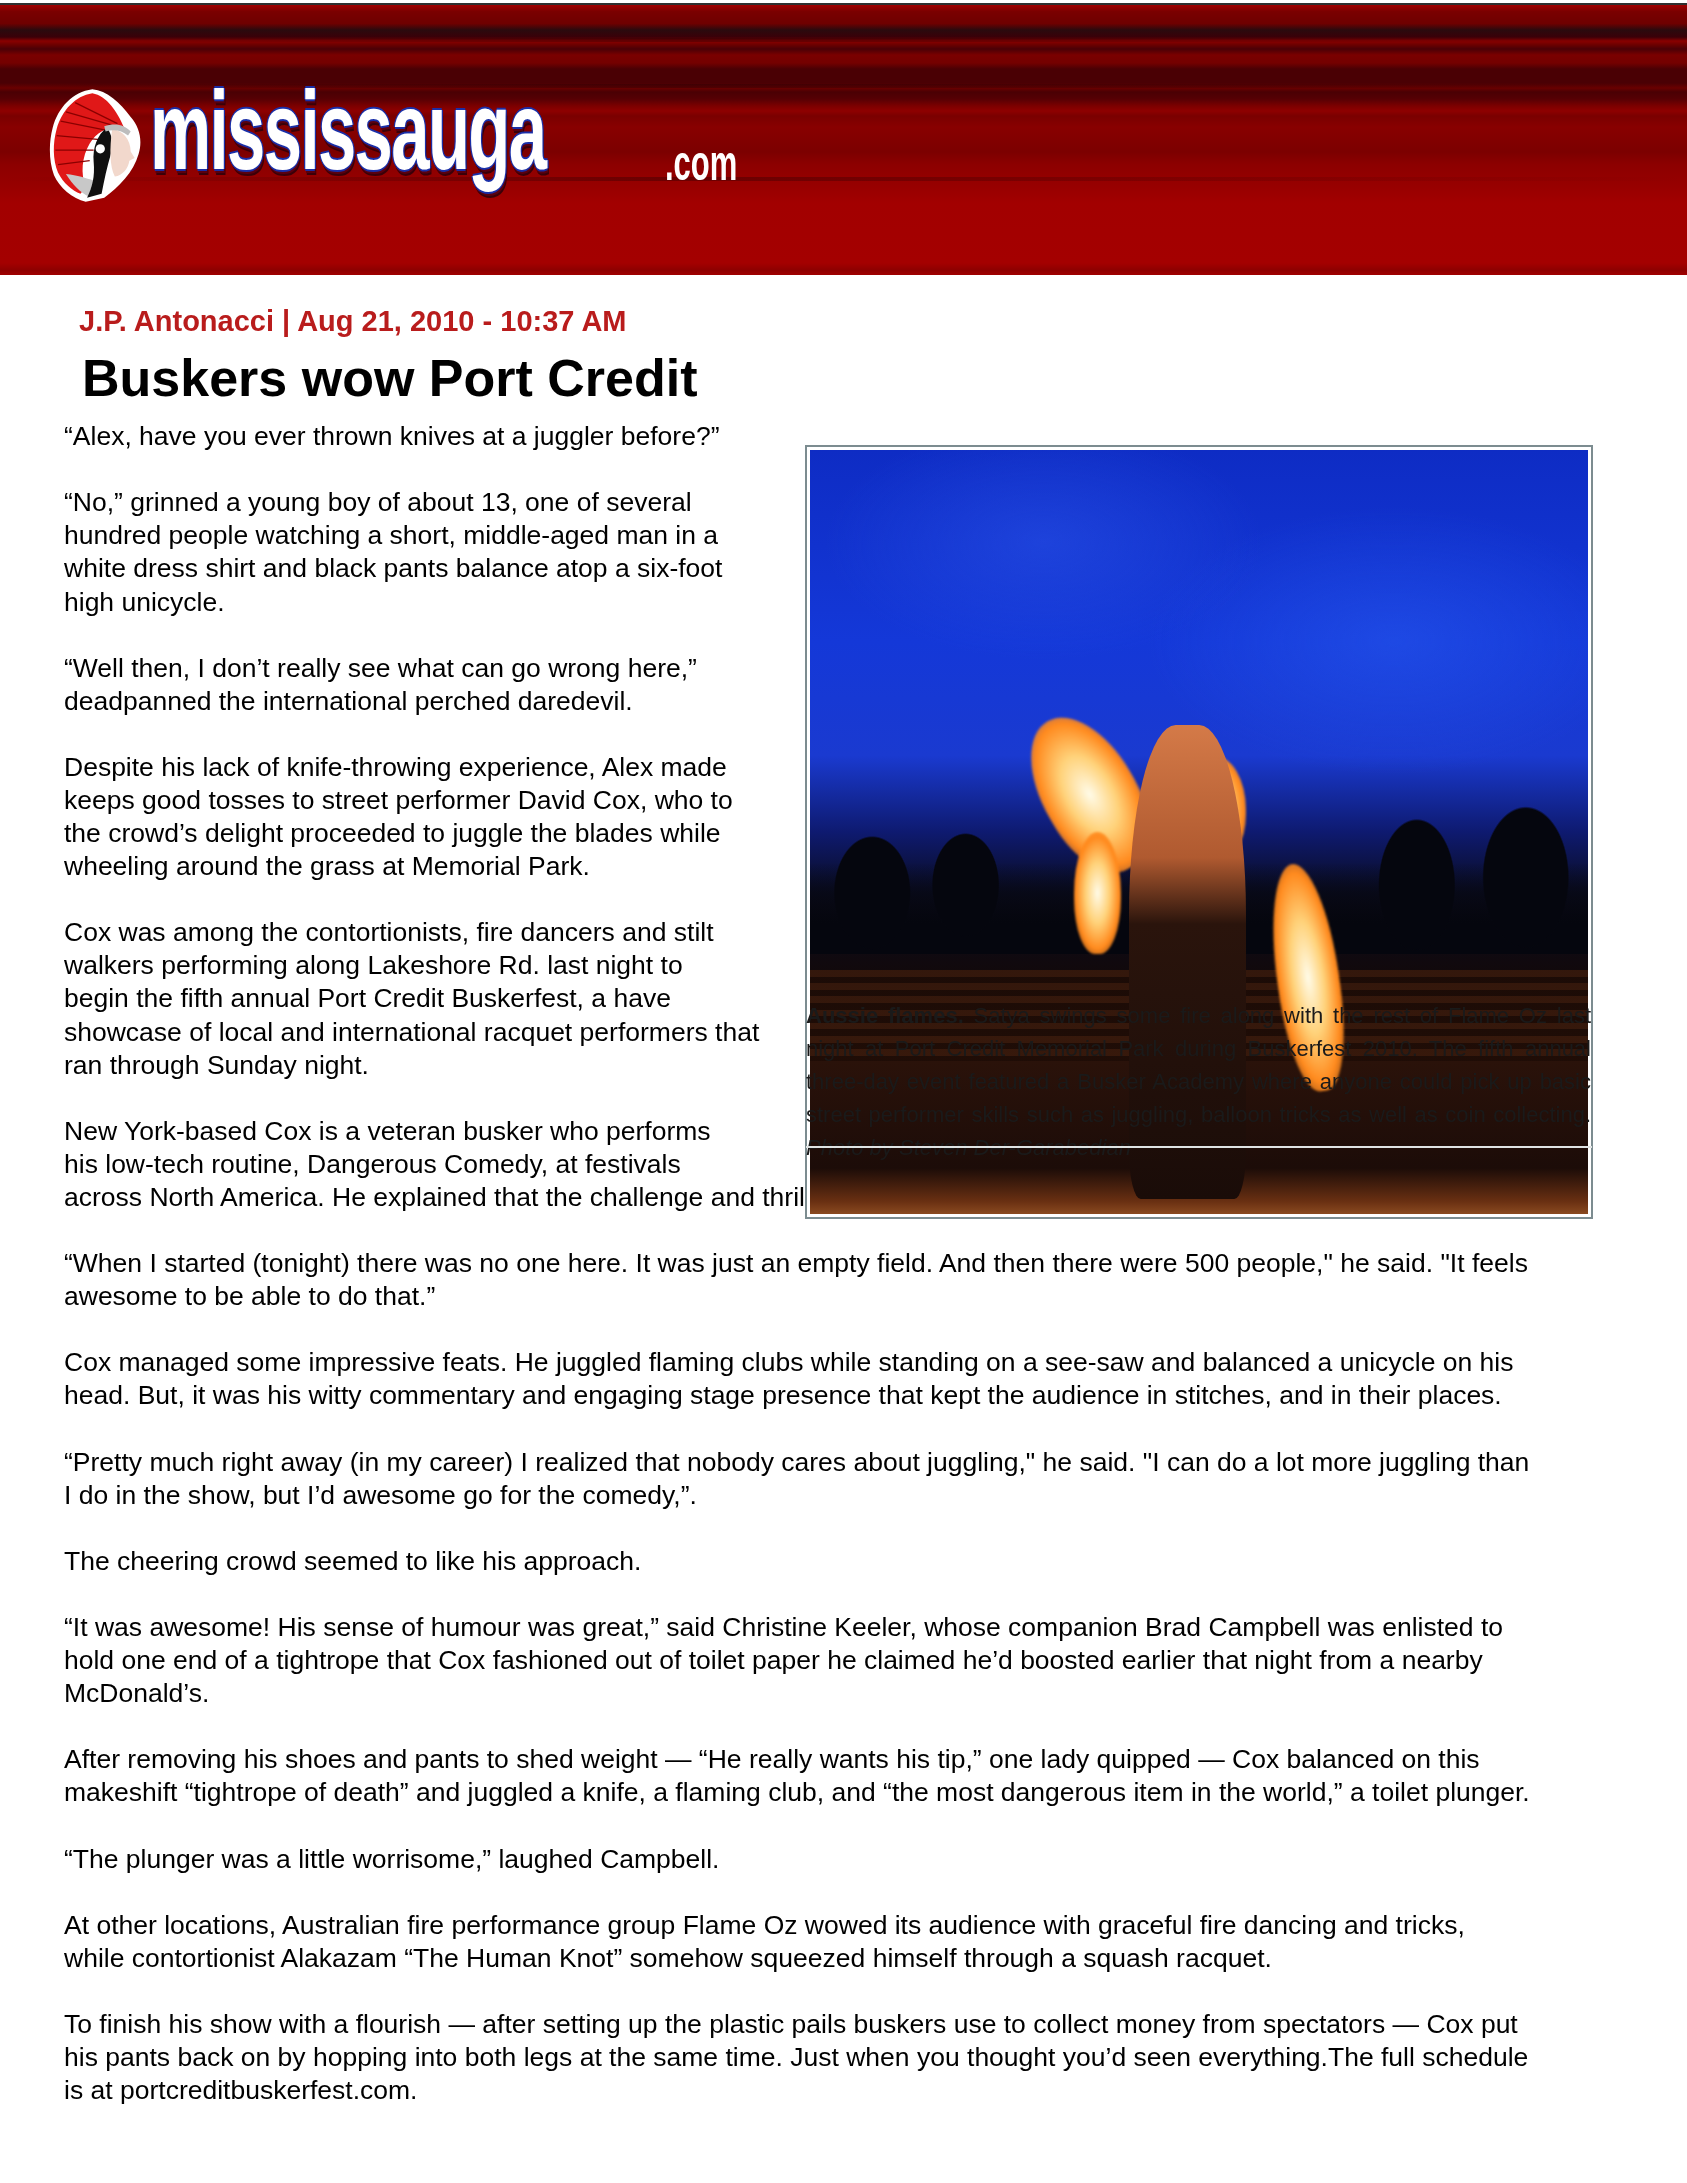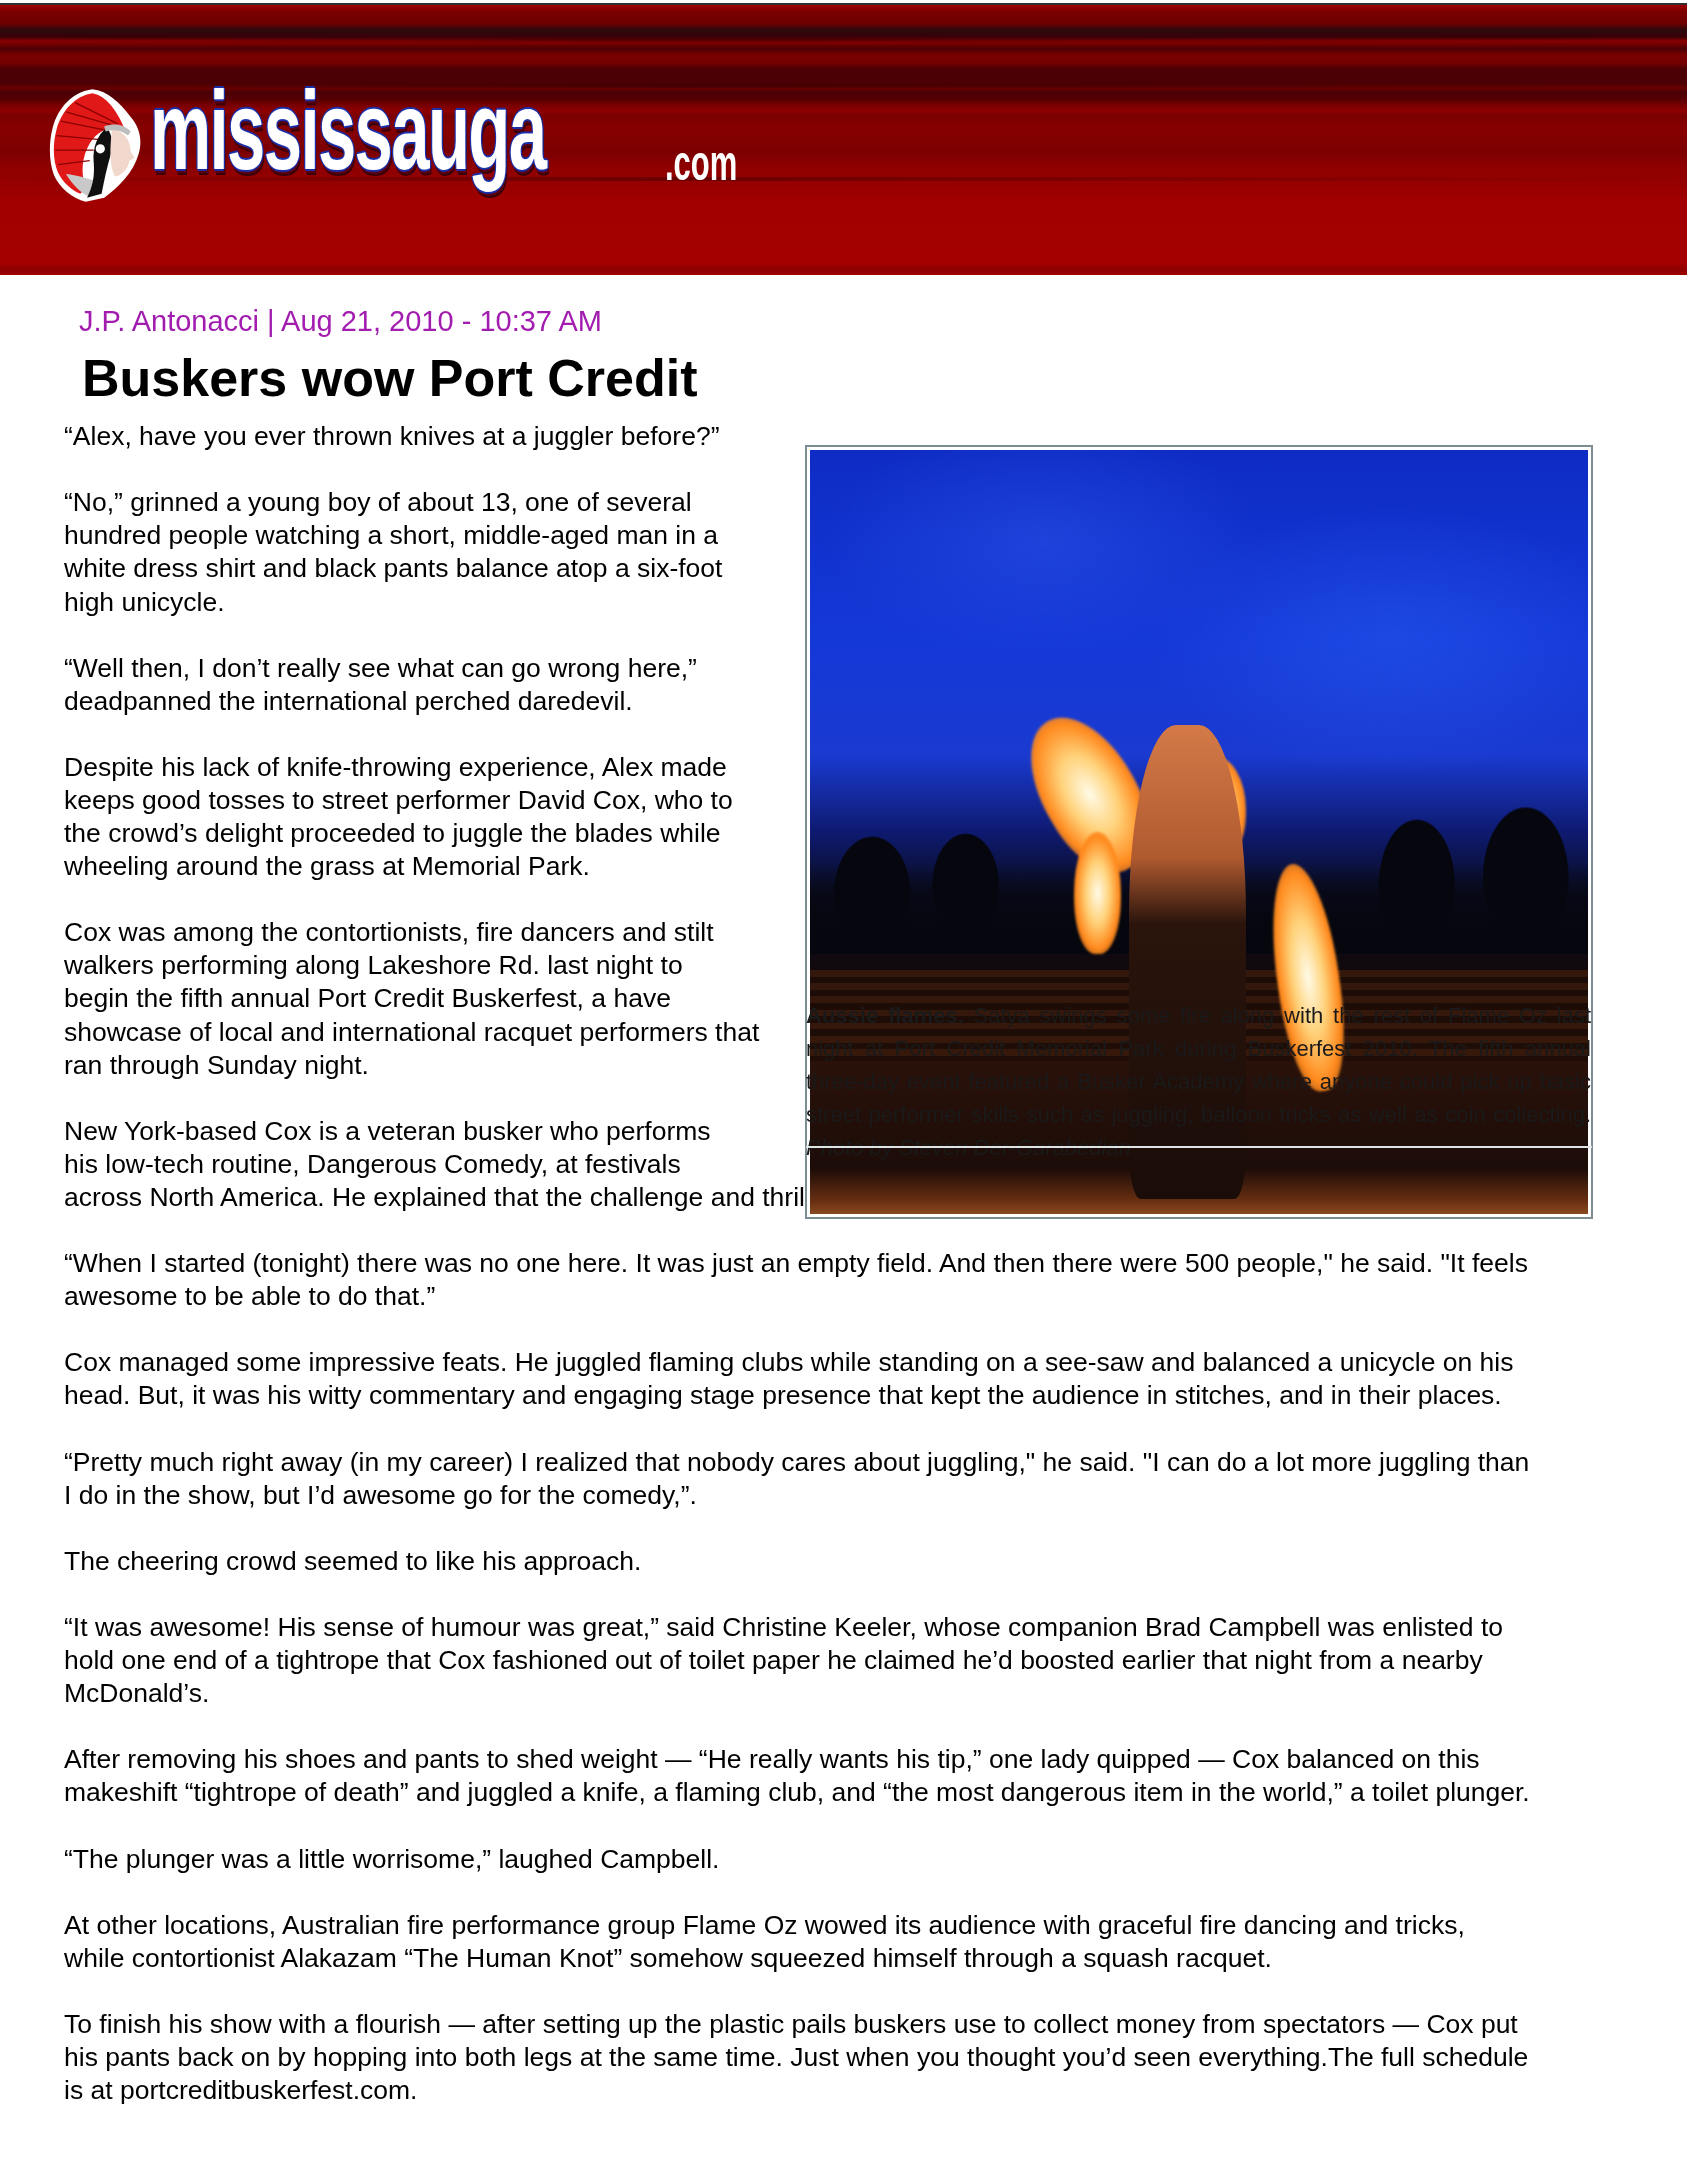--- a/index.html
+++ b/index.html
@@ -38,21 +38,21 @@
   }
   #logo-com {
     left: 665px; top: 140px; height: 46px;
     font-family: "Liberation Sans", sans-serif; font-weight: bold;
     font-size: 50px; line-height: 46px; color: #ffffff;
     transform: scaleX(0.62); transform-origin: left top;
     white-space: nowrap;
   }
 
   
-  #byline { left: 79px; top: 304px; font-size: 29px; line-height: 34px; white-space: nowrap; color: #a21caf; }
+  #byline { left: 79px; top: 304px; font-size: 29px; line-height: 34px; white-space: nowrap; color: #b91c1c; font-weight: bold; }
   #title  { left: 74px; top: 342px; font-size: 52px; line-height: 56px; font-weight: bold; white-space: nowrap; color: #000; }
 
   
   .line { position: absolute; left: 64px; font-size: 26.5px; line-height: 33px; height: 33px; white-space: nowrap; color: #000; }
 
   
   #photo-frame { left: 805px; top: 445px; width: 784px; height: 770px; border: 2px solid #7c8c90; background: #fff; }
   #photo { position: absolute; left: 2.6px; top: 2.6px; right: 2.6px; bottom: 2.6px; overflow: hidden;
     background:
       radial-gradient(ellipse 40% 22% at 30% 12%, rgba(40,80,230,.55), rgba(0,0,0,0) 70%),

